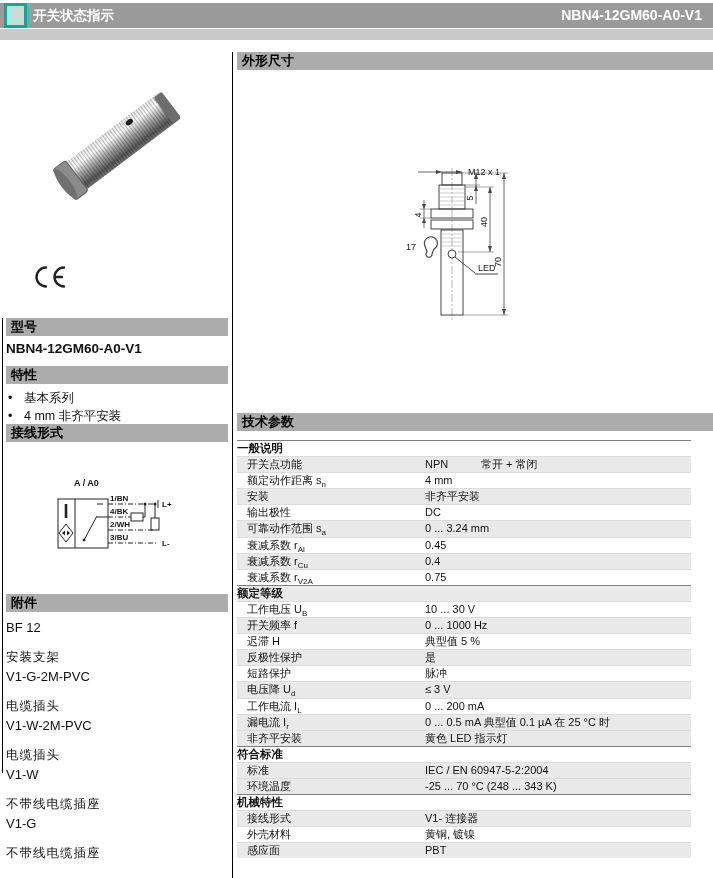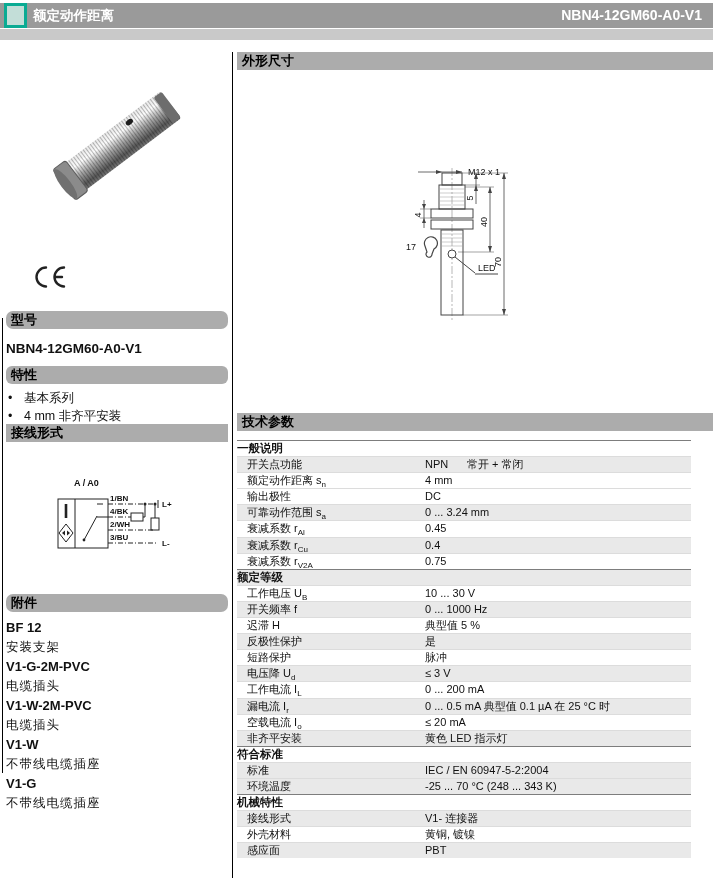--- a/index.html
+++ b/index.html
@@ -22,43 +22,43 @@
   .secbar{background:#acacac;color:#000;font-weight:bold;font-size:13px;line-height:18px;height:18px;padding-left:5px;box-sizing:border-box;}
   .secbar.left{left:6px;width:222px;}
   .secbar.right{left:237px;width:528px;}
 
   
   .model-value{left:6px;top:341px;font-weight:bold;font-size:13.5px;}
   .features-list{left:8px;top:389px;font-size:12.5px;}
   .feature-item{line-height:18px;}
   .feature-item .bullet{display:inline-block;width:16px;}
   .acc-list{left:6px;top:617px;font-size:12.5px;}
-  .acc-model{font-weight:bold;font-size:13px;line-height:16px;margin-top:3px;}
-  .acc-desc{line-height:16px;margin:3px 0 4px 0;letter-spacing:1px;}
+  .acc-model{font-weight:normal;font-size:13px;line-height:16px;margin-top:3px;}
+  .acc-desc{line-height:16px;margin:13px 0 4px 0;letter-spacing:1px;}
 
   
   .specs-rows{left:237px;top:440px;width:454px;}
   .srow{position:relative;height:15.1px;line-height:15.1px;font-size:11px;}
   .srow.stripe{background:#e9e9e9;}
   .srow.sec{font-weight:bold;border-top:1px solid #7d7d7d;font-size:11.5px;}
   .srow.dat{border-top:1px solid #dcdcdc;}
   .srow .lab{position:absolute;left:10px;white-space:nowrap;}
   .srow.sec .lab{left:0;}
   .srow .val{position:absolute;left:188px;white-space:nowrap;}
-  .srow .val2{position:absolute;left:230px;white-space:nowrap;text-align:center;}
+  .srow .val2{position:absolute;left:244px;white-space:nowrap;text-align:center;}
   sub{font-size:8px;}
 
   svg text{font-family:"Liberation Sans","DejaVu Sans",sans-serif;}
 </style>
 </head>
 <body>
 
 <div class="abs top-bar"></div>
 <div class="abs brand-icon"></div>
-<div class="abs page-title">额定动作距离</div>
+<div class="abs page-title">开关状态指示</div>
 <div class="abs product-code">NBN4-12GM60-A0-V1</div>
 <div class="abs sub-band"></div>
 
 <div class="abs rule-left"></div>
 <div class="abs rule-right"></div>
 
 <svg class="abs" style="left:40px;top:68px;" width="160" height="150" viewBox="0 0 160 150">
   <defs>
     <linearGradient id="metal" x1="0" y1="0" x2="0" y2="1">
       <stop offset="0" stop-color="#e8e8e8"></stop>
@@ -83,24 +83,24 @@
 </svg>
 
 <svg class="abs" style="left:33px;top:264px;" width="34" height="26" viewBox="0 0 34 26" aria-label="CE">
   <g fill="none" stroke="#222" stroke-width="2.4" stroke-linecap="round">
     <path d="M13 3.5 A 9.5 9.5 0 1 0 13 22.5"></path>
     <path d="M31 3.5 A 9.5 9.5 0 1 0 31 22.5"></path>
     <line x1="22" y1="13" x2="29" y2="13"></line>
   </g>
 </svg>
 
-<div class="abs secbar left" style="top:311px;border-radius:7px;">型号</div>
+<div class="abs secbar left" style="top:318px;">型号</div>
 <div class="abs model-value">NBN4-12GM60-A0-V1</div>
 
-<div class="abs secbar left" style="top:366px;border-radius:6px;">特性</div>
+<div class="abs secbar left" style="top:366px;">特性</div>
 <div class="abs features-list" id="featuresList">
     <div class="feature-item"><span class="bullet">•</span><span>基本系列</span></div>
     <div class="feature-item"><span class="bullet">•</span><span>4 mm 非齐平安装</span></div>
   </div>
 
 <div class="abs secbar left" style="top:424px;">接线形式</div>
 <svg class="abs" style="left:53px;top:474px;" width="130" height="86" viewBox="0 0 130 86">
   <text x="21" y="12" font-size="9" font-weight="bold" fill="#111">A / A0</text>
   <g fill="none" stroke="#222" stroke-width="1">
     <rect x="5" y="25" width="50" height="49"></rect>
@@ -135,21 +135,21 @@
   <g font-size="8" font-weight="bold" fill="#111">
     <text x="57" y="27">1/BN</text>
     <text x="57" y="40">4/BK</text>
     <text x="57" y="53">2/WH</text>
     <text x="57" y="66">3/BU</text>
     <text x="109" y="33">L+</text>
     <text x="109" y="72">L-</text>
   </g>
 </svg>
 
-<div class="abs secbar left" style="top:594px;border-radius:7px;">附件</div>
+<div class="abs secbar left" style="top:594px;">附件</div>
 <div class="abs acc-list" id="accList">
     <div>
       <div class="acc-model">BF 12</div>
       <div class="acc-desc">安装支架</div>
     </div>
     <div>
       <div class="acc-model">V1-G-2M-PVC</div>
       <div class="acc-desc">电缆插头</div>
     </div>
     <div>
@@ -238,20 +238,24 @@
     </div>
     <div class="srow dat stripe">
       <span class="lab">开关点功能</span>
       <span class="val">NPN</span>
       <span class="val2">常开 + 常闭</span>
     </div>
     <div class="srow dat">
       <span class="lab">额定动作距离  s<sub>n</sub></span>
       <span class="val">4 mm</span>
     </div>
+    <div class="srow dat stripe">
+      <span class="lab">安装</span>
+      <span class="val">非齐平安装</span>
+    </div>
     <div class="srow dat">
       <span class="lab">输出极性</span>
       <span class="val">DC</span>
     </div>
     <div class="srow dat stripe">
       <span class="lab">可靠动作范围 s<sub>a</sub></span>
       <span class="val">0 ... 3.24 mm</span>
     </div>
     <div class="srow dat">
       <span class="lab">衰减系数 r<sub>Al</sub></span>
@@ -293,24 +297,20 @@
       <span class="val">≤ 3 V</span>
     </div>
     <div class="srow dat">
       <span class="lab">工作电流  I<sub>L</sub></span>
       <span class="val">0 ... 200 mA</span>
     </div>
     <div class="srow dat stripe">
       <span class="lab">漏电流 I<sub>r</sub></span>
       <span class="val">0 ... 0.5 mA 典型值 0.1 µA 在 25 °C 时</span>
     </div>
-    <div class="srow dat">
-      <span class="lab">空载电流 I<sub>o</sub></span>
-      <span class="val">≤ 20 mA</span>
-    </div>
     <div class="srow dat stripe">
       <span class="lab">非齐平安装</span>
       <span class="val">黄色 LED 指示灯</span>
     </div>
     <div class="srow sec">
       <span class="lab">符合标准</span>
     </div>
     <div class="srow dat stripe">
       <span class="lab">标准</span>
       <span class="val">IEC / EN 60947-5-2:2004</span>

